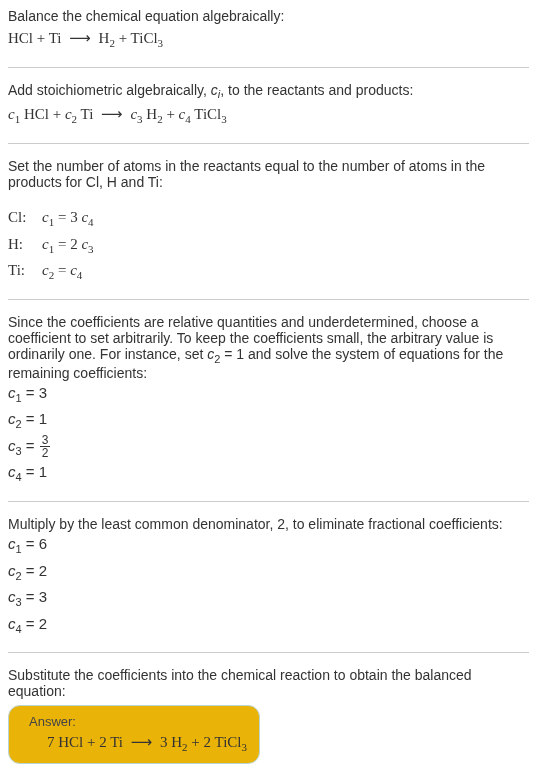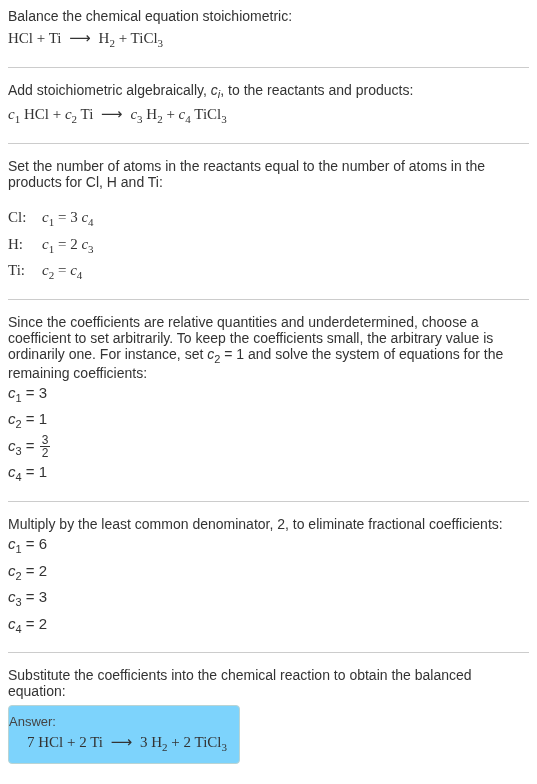--- a/index.html
+++ b/index.html
@@ -67,45 +67,45 @@
   .el-label {
     width: 26px;
   }
   .coef-list div {
     font-family: Liberation Sans, sans-serif;
     font-size: 15px;
     line-height: 1.6;
   }
   .answer-box {
     display: inline-block;
-    background: #7dd3fc;
+    background: #eab308;
     border: 1px solid #b9d4d4;
-    border-radius: 4px;
-    padding: 8px 12px 10px 0;
+    border-radius: 12px;
+    padding: 8px 12px 10px 20px;
     margin-top: 6px;
   }
   .answer-label {
     font-size: 13px;
     color: #444;
     margin-bottom: 4px;
   }
   .answer-eq {
     font-family: "Times New Roman", serif;
     font-size: 15px;
     padding-left: 18px;
   }
   .arrow {
     padding: 0 4px;
   }
 </style>
 </head>
 <body>
 
 <div class="section">
-  <div>Balance the chemical equation stoichiometric:</div>
+  <div>Balance the chemical equation algebraically:</div>
   <div class="eq">
     <span>HCl</span><span> + </span><span>Ti</span>
     <span class="arrow">⟶</span>
     <span>H</span><span class="sub">2</span><span> + </span><span>TiCl</span><span class="sub">3</span>
   </div>
 </div>
 
 <div class="section">
   <div>
     <span>Add stoichiometric algebraically, </span><span class="ital">c</span><span class="sub ital">i</span><span>, to the reactants and products:</span>

